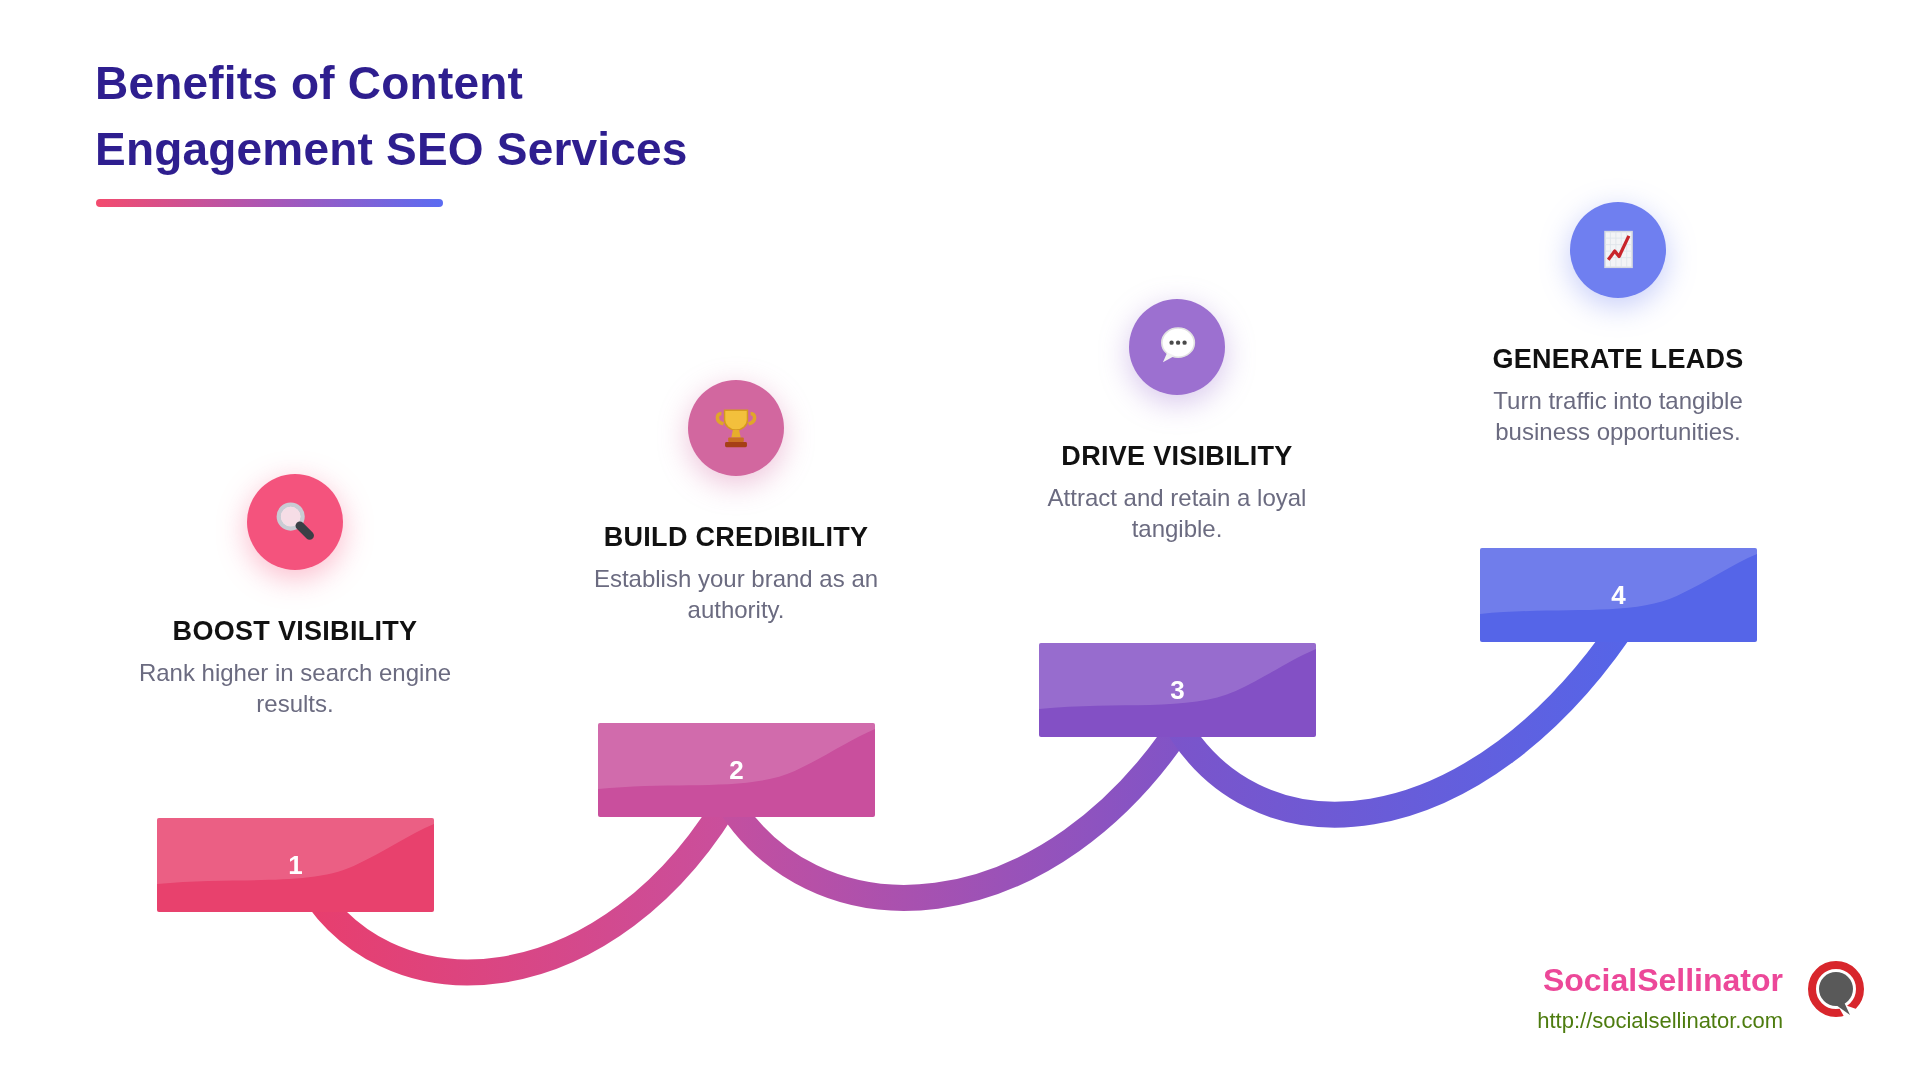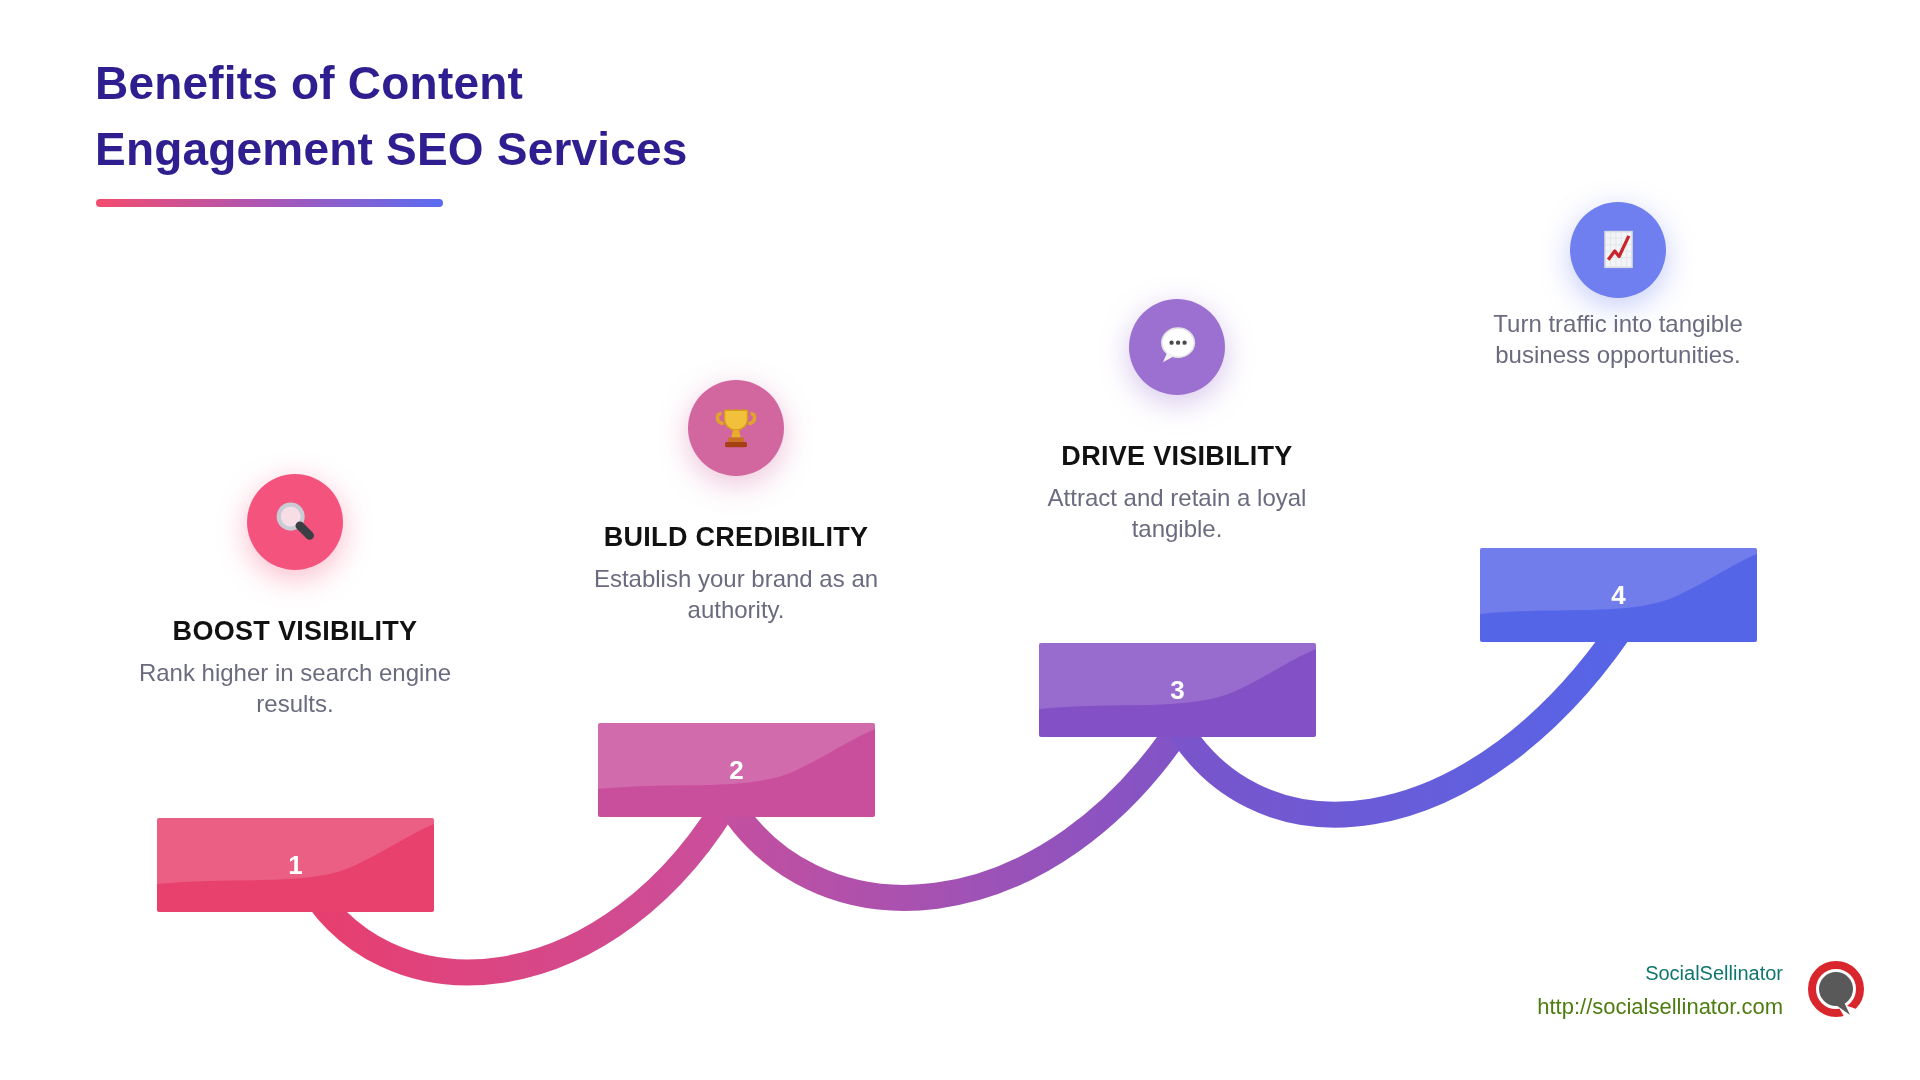--- a/index.html
+++ b/index.html
@@ -38,21 +38,21 @@
        display:flex;align-items:center;justify-content:center;overflow:hidden;}
   .bar .wave{position:absolute;left:0;top:0;width:100%;height:100%;}
   .bar .num{position:relative;color:#ffffff;font-size:26px;font-weight:bold;z-index:1;}
   .bar1{left:157px;top:818px;background:#e8416d;}
   .bar2{left:598px;top:723px;background:#c94f9d;}
   .bar3{left:1039px;top:643px;background:#8350c5;}
   .bar4{left:1480px;top:548px;background:#5565e8;}
 
   
   .footer-text{position:absolute;right:137px;top:962px;text-align:right;z-index:2;}
-  .footer-brand{font-size:20px;font-weight:normal;color:#0f766e;}
+  .footer-brand{font-size:32px;font-weight:bold;color:#ec4899;}
   .footer-url{margin-top:9px;font-size:22px;color:#4d7c0f;}
   .footer-logo{position:absolute;left:1805px;top:960px;width:62px;height:62px;z-index:2;}
 </style>
 </head>
 <body>
 
 <div class="canvas">
 
   <div class="title">
     <div>Benefits of Content</div>
@@ -122,20 +122,21 @@
   </div>
 
   <div class="step step4">
     <div class="icon-circle">
       <svg width="52" height="52" viewBox="0 0 48 48">
         <rect x="12" y="7" width="25" height="33" fill="#f3f4f6" stroke="#d6dae1" stroke-width="1.4"></rect>
         <path d="M12 13 h25 M12 19 h25 M12 25 h25 M12 31 h25 M17 7 v33 M22 7 v33 M27 7 v33 M32 7 v33" stroke="#dfe4ea" stroke-width="0.8"></path>
         <path d="M15 33 L21 25 L25 30 L34 11" fill="none" stroke="#c8242b" stroke-width="3" stroke-linejoin="round"></path>
       </svg>
     </div>
+    <div class="step-title">GENERATE LEADS</div>
     <div class="step-desc">Turn traffic into tangible business opportunities.</div>
   </div>
 
   <div class="bar bar1">
     <svg class="wave" viewBox="0 0 276 94" preserveAspectRatio="none">
       <path d="M0 0 H276 V6 C252 16 226 34 196 48 C150 69 80 58 0 66 Z" fill="#ffffff" opacity="0.16"></path>
     </svg>
     <span class="num">1</span>
   </div>
   <div class="bar bar2">

